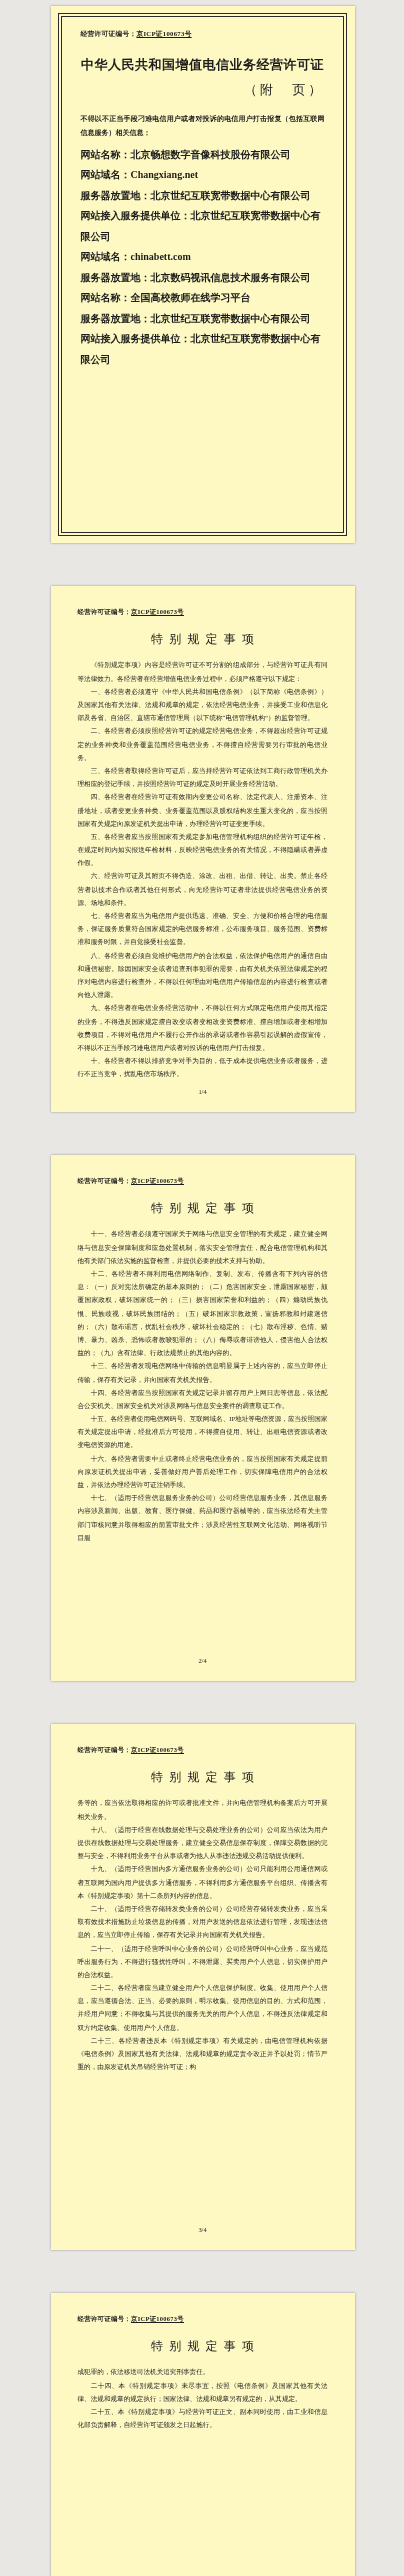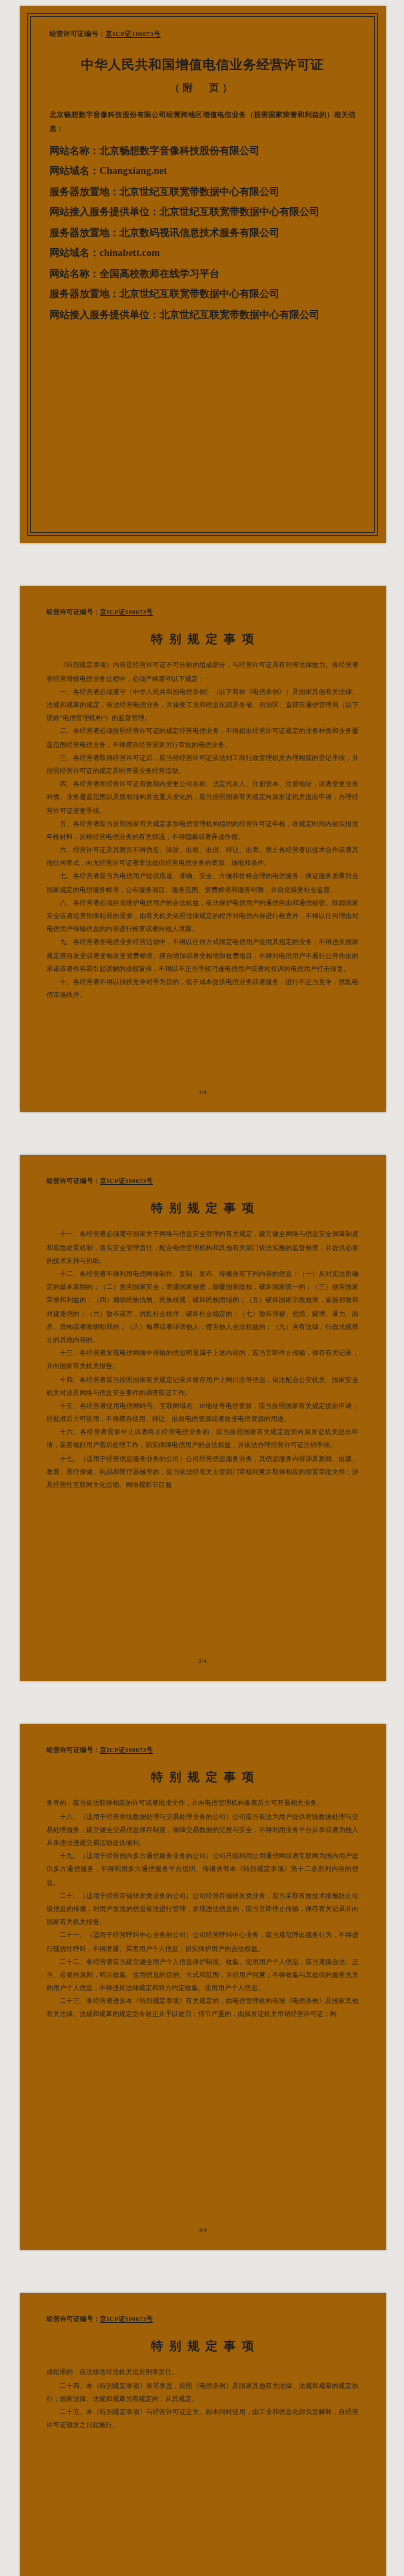--- a/index.html
+++ b/index.html
@@ -5,56 +5,56 @@
   * { box-sizing: border-box; }
   html, body { margin: 0; padding: 0; }
   body {
     width: 405px;
     background: #e8e7e4;
     font-family: "Liberation Serif", "DejaVu Serif", serif;
     color: #1d1d1d;
   }
   .doc { padding: 6.2px 0 55px; }
   .page {
-    width: 366px;
+    width: 304px;
     margin: 0 auto 43px;
-    background: #a16207;
+    background: #fef9c3;
     box-shadow: 0 0 2.1px rgba(0,0,0,.38);
     position: relative;
     overflow: hidden;
   }
   .page:last-child { margin-bottom: 0; }
 
   
   .cert-page { height: 537px; }
   .frame-outer { position: absolute; inset: 7.2px; border: 1px solid #2a2a2a; }
   .frame-inner { position: absolute; inset: 10.3px; border: 0.5px solid #2a2a2a; }
   .cert-content { position: relative; padding: 24px 30px 0; }
   .cert-header { font-size: 6.7px; font-weight: bold; letter-spacing: 0.3px; }
   .lic-num { text-decoration: underline; }
   .cert-title {
     margin: 16.5px 0 0; text-align: center;
     font-size: 13px; font-weight: bold; letter-spacing: 0.5px;
   }
   .cert-subtitle {
-    text-align: center; font-size: 10px; font-weight: bold;
+    text-align: right; font-size: 13px; font-weight: normal;
     letter-spacing: 3.1px; margin-top: 7.2px;
   }
   .cert-intro {
     font-size: 7px; font-weight: bold; line-height: 1.95;
     margin: 14.4px 0 4.1px; text-align: justify;
   }
   .entry { font-size: 10px; font-weight: bold; line-height: 2.05; }
 
   
   .prov-page { height: 526px; }
   .prov-content { padding: 21.6px 27px 0; }
   .prov-header { font-size: 6.4px; font-weight: bold; letter-spacing: 0.3px; }
   .prov-title {
-    text-align: center; font-size: 12px; font-weight: bold;
+    text-align: center; font-size: 12px; font-weight: normal;
     letter-spacing: 6.2px; text-indent: 6.2px; margin: 14.4px 0 10.3px;
   }
   .prov-body p {
     font-size: 6.6px; line-height: 2.0; text-align: justify;
     text-indent: 2em; margin: 0;
   }
   .prov-body p.cont { text-indent: 0; }
   .page-num {
     position: absolute; left: 0; right: 0; bottom: 17.5px;
     text-align: center; font-size: 6.4px;
@@ -67,28 +67,28 @@
 
   <section class="page cert-page">
     <div class="frame-outer"></div>
     <div class="frame-inner"></div>
     <div class="cert-content">
       <div class="cert-header">
         <span>经营许可证编号：</span><span class="lic-num">京ICP证100673号</span>
       </div>
       <h1 class="cert-title">中华人民共和国增值电信业务经营许可证</h1>
       <div class="cert-subtitle">（附　页）</div>
-      <p class="cert-intro">北京畅想数字音像科技股份有限公司经营跨地区增值电信业务（损害国家荣誉和利益的）相关信息：</p>
+      <p class="cert-intro">不得以不正当手段刁难电信用户或者对投诉的电信用户打击报复（包括互联网信息服务）相关信息：</p>
       <div class="cert-entries">
         <div class="entry"><span>网站名称：</span><span>北京畅想数字音像科技股份有限公司</span></div>
         <div class="entry"><span>网站域名：</span><span>Changxiang.net</span></div>
         <div class="entry"><span>服务器放置地：</span><span>北京世纪互联宽带数据中心有限公司</span></div>
         <div class="entry"><span>网站接入服务提供单位：</span><span>北京世纪互联宽带数据中心有限公司</span></div>
+        <div class="entry"><span>网站域名：</span><span>chinabett.com</span></div>
         <div class="entry"><span>服务器放置地：</span><span>北京数码视讯信息技术服务有限公司</span></div>
-        <div class="entry"><span>网站域名：</span><span>chinabett.com</span></div>
         <div class="entry"><span>网站名称：</span><span>全国高校教师在线学习平台</span></div>
         <div class="entry"><span>服务器放置地：</span><span>北京世纪互联宽带数据中心有限公司</span></div>
         <div class="entry"><span>网站接入服务提供单位：</span><span>北京世纪互联宽带数据中心有限公司</span></div>
       </div>
     </div>
   </section>
 
   <section class="page prov-page">
     <div class="prov-content">
       <div class="prov-header">

